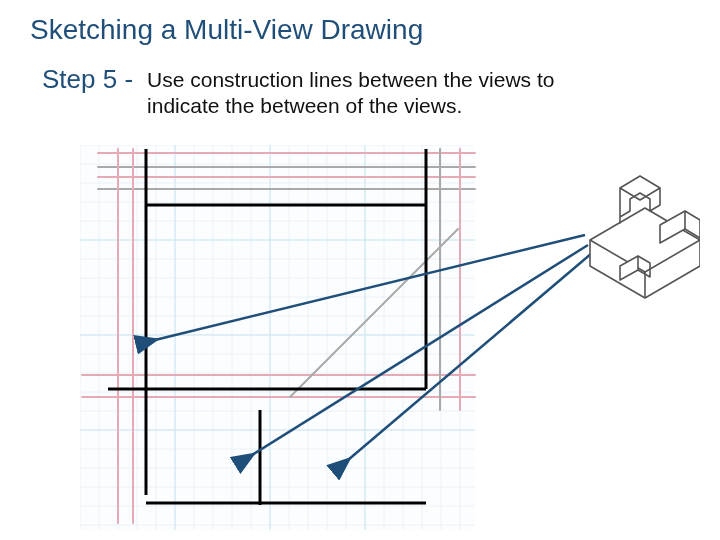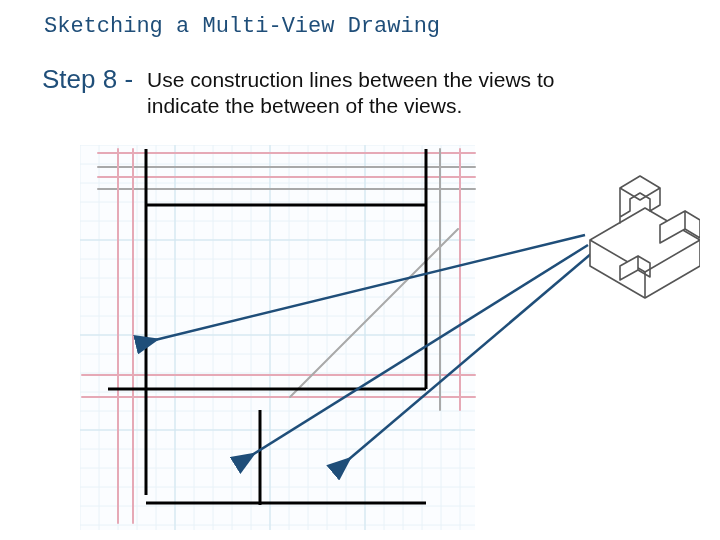--- a/index.html
+++ b/index.html
@@ -13,25 +13,24 @@
     overflow: hidden;
   }
   .slide {
     position: relative;
     width: 720px;
     height: 540px;
     box-sizing: border-box;
   }
   .title {
     position: absolute;
-    left: 44px;
+    left: 30px;
     top: 14px;
-    font-size: 22px;
+    font-size: 28px;
     color: #1F4E79;
-    font-family: Liberation Mono, monospace;
   }
   .step-line {
     position: absolute;
     left: 42px;
     top: 64px;
     display: flex;
     align-items: flex-start;
   }
   .step-label {
     font-size: 26px;
@@ -55,21 +54,21 @@
   }
   svg { display: block; }
 </style>
 </head>
 <body>
 
 <div class="slide">
   <div class="title">Sketching a Multi-View Drawing</div>
 
   <div class="step-line">
-    <div class="step-label">Step 8 -</div>
+    <div class="step-label">Step 5 -</div>
     <div class="step-body">Use construction lines between the views to indicate the between of the views.</div>
   </div>
 
   <div class="figure">
     <svg width="620" height="385" viewBox="0 0 620 385">
 
       <g>
         <rect x="0" y="0" width="395" height="385" fill="#fbfdff"></rect>
 
         <g stroke="#e8f2f8" stroke-width="1">

